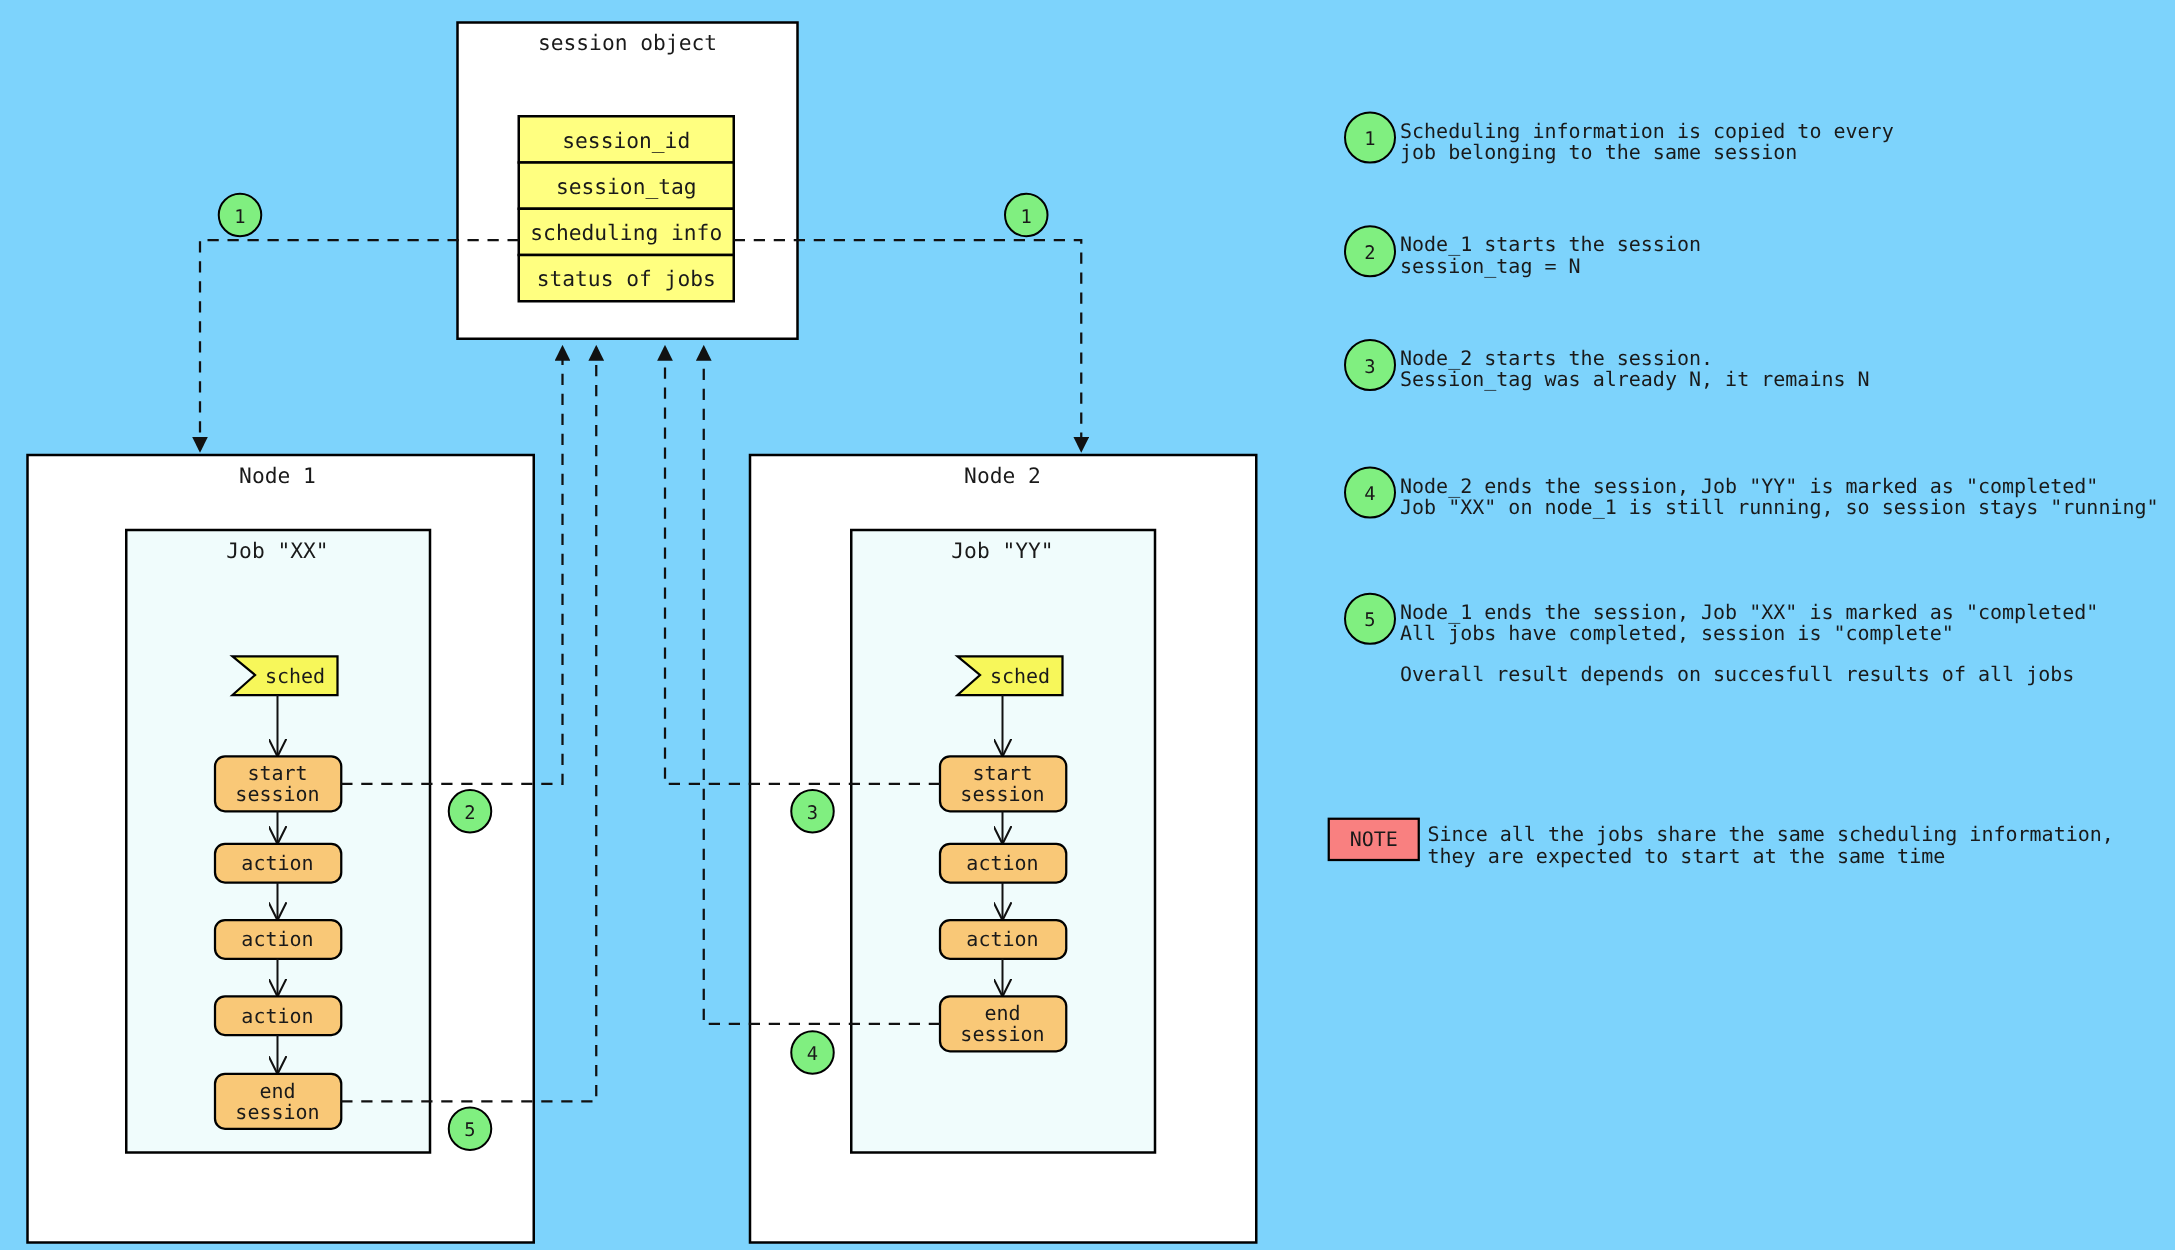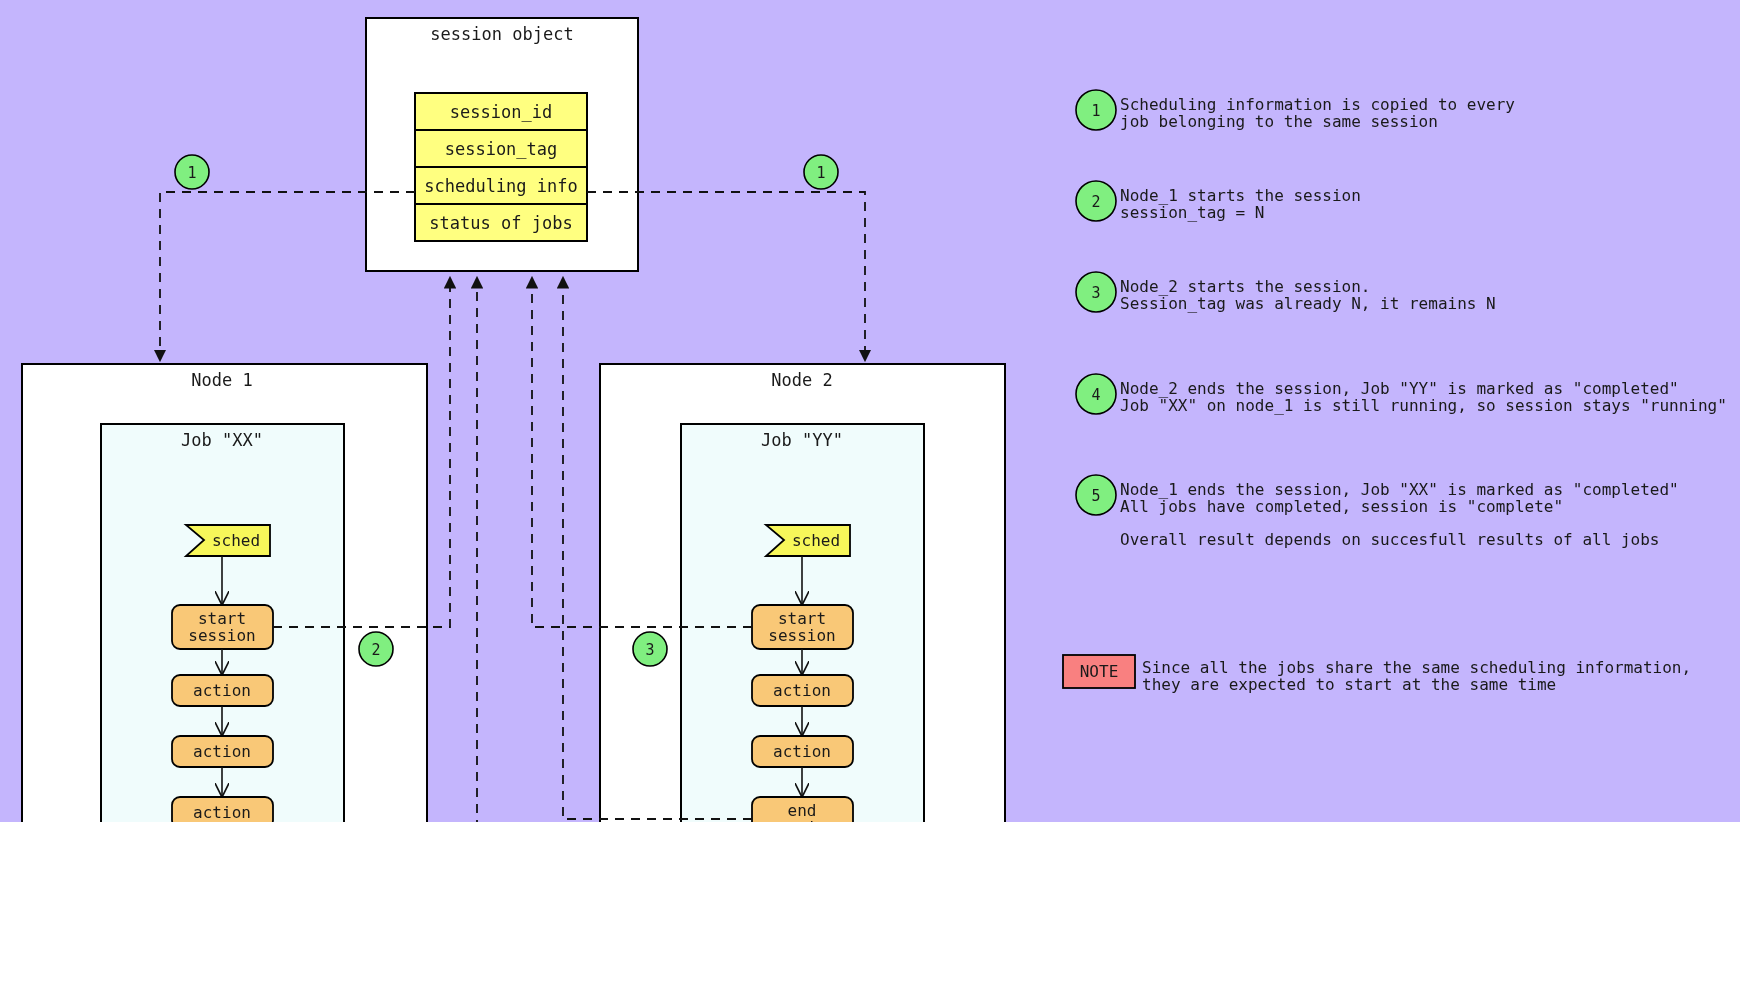--- a/index.html
+++ b/index.html
@@ -1,17 +1,17 @@
 <!DOCTYPE html>
 <html><head>
 <meta charset="utf-8">
 <style>
   html,body{margin:0;padding:0;background:#ffffff;}
   body{width:1740px;height:1000px;font-family:"DejaVu Sans Mono","Liberation Mono",monospace;}
-  #stage{position:relative;width:1740px;height:822px;overflow:hidden;background:#c4b5fd;}
+  #stage{position:relative;width:1740px;height:1000px;overflow:hidden;background:#7dd3fc;}
   svg{position:absolute;left:0;top:0;}
   .fig-text{font-family:"DejaVu Sans Mono","Liberation Mono",monospace;fill:#1a1a1a;}
   .t16{font-size:16px;}
   .t17{font-size:17px;}
   .circ-num{font-size:15px;}
 </style>
 </head>
 <body>
 
 <div id="stage">

